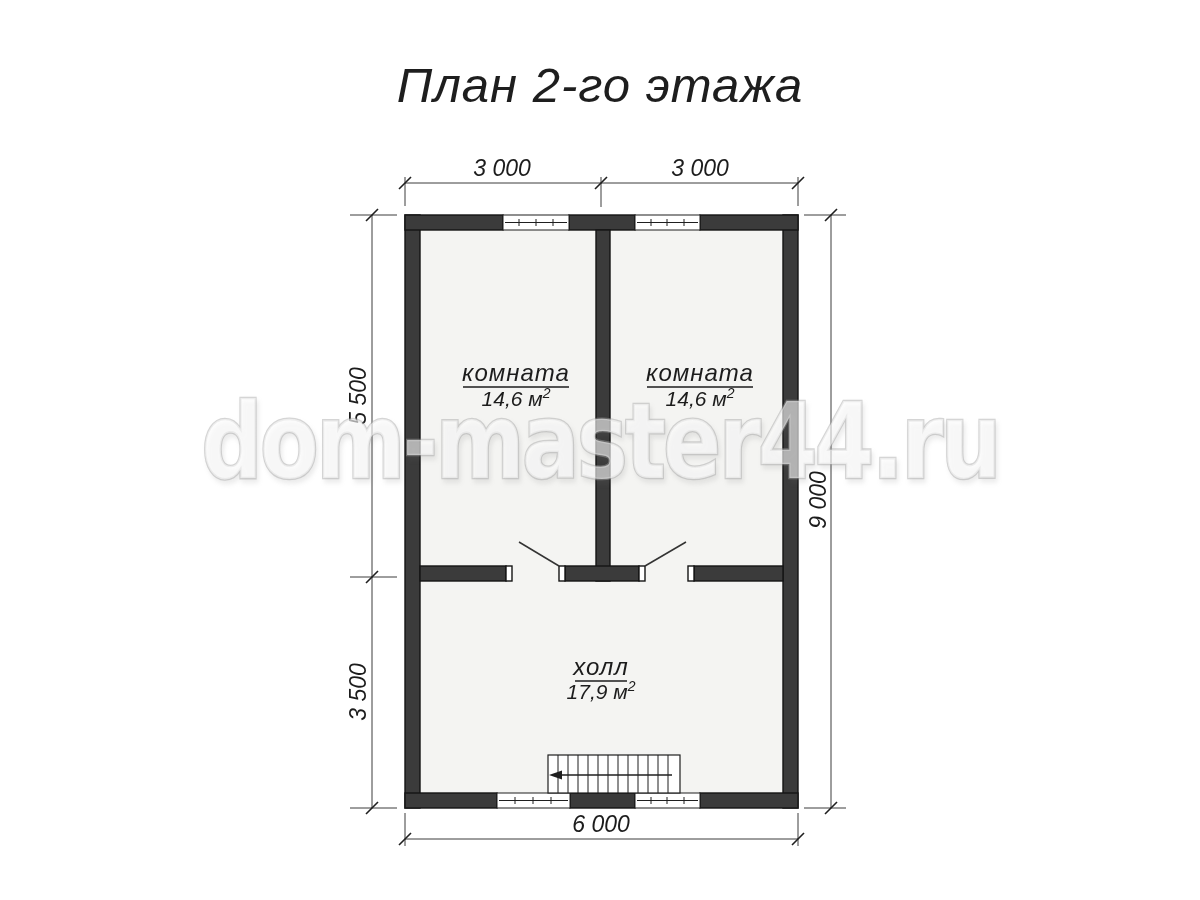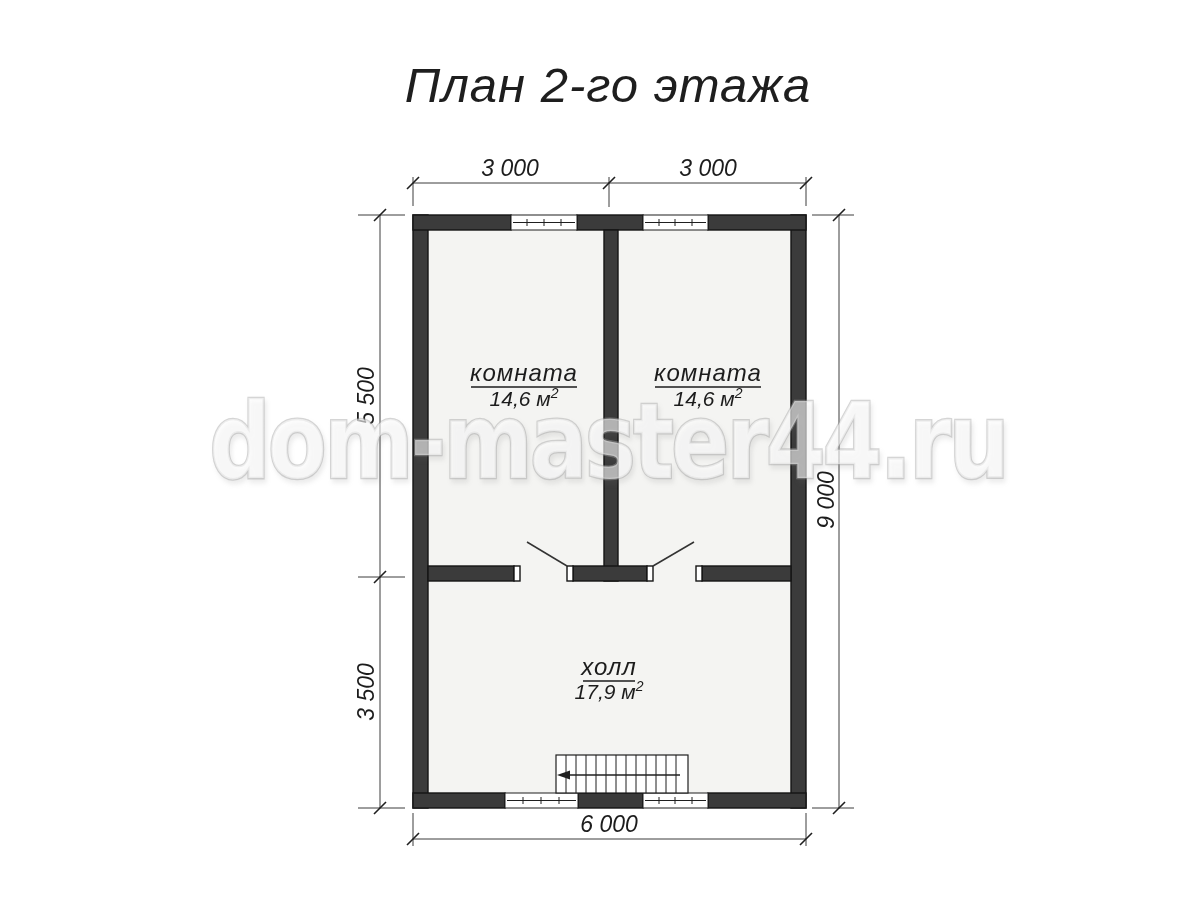--- a/index.html
+++ b/index.html
@@ -1,18 +1,18 @@
 <!DOCTYPE html>
 <html><head>
 <meta charset="utf-8">
 <style>
   html,body { margin:0; padding:0; background:#ffffff; }
   body { width:1200px; height:900px; position:relative; overflow:hidden;
          font-family:"Liberation Sans", sans-serif; }
-  .canvas { position:absolute; left:8px; top:0; width:1184px; height:900px; }
+  .canvas { position:absolute; left:0; top:0; width:1184px; height:900px; }
   .title { position:absolute; top:57px; left:0; width:1200px; text-align:center;
            font-style:italic; font-size:49px; color:#1e1e1e; letter-spacing:1px; }
   svg.plan, svg.wm { position:absolute; left:0; top:0; }
   svg.plan text { font-family:"Liberation Sans", sans-serif; font-style:italic; fill:#1c1c1c; }
   .dim-label  { font-size:23px; }
   .room-name  { font-size:24px; letter-spacing:1px; }
   .room-area  { font-size:21px; }
   .room-sup   { font-size:14px; }
   .dims line  { stroke:#3c3c3c; stroke-width:1; }
   .dims .tick { stroke:#1f1f1f; stroke-width:1.6; }

